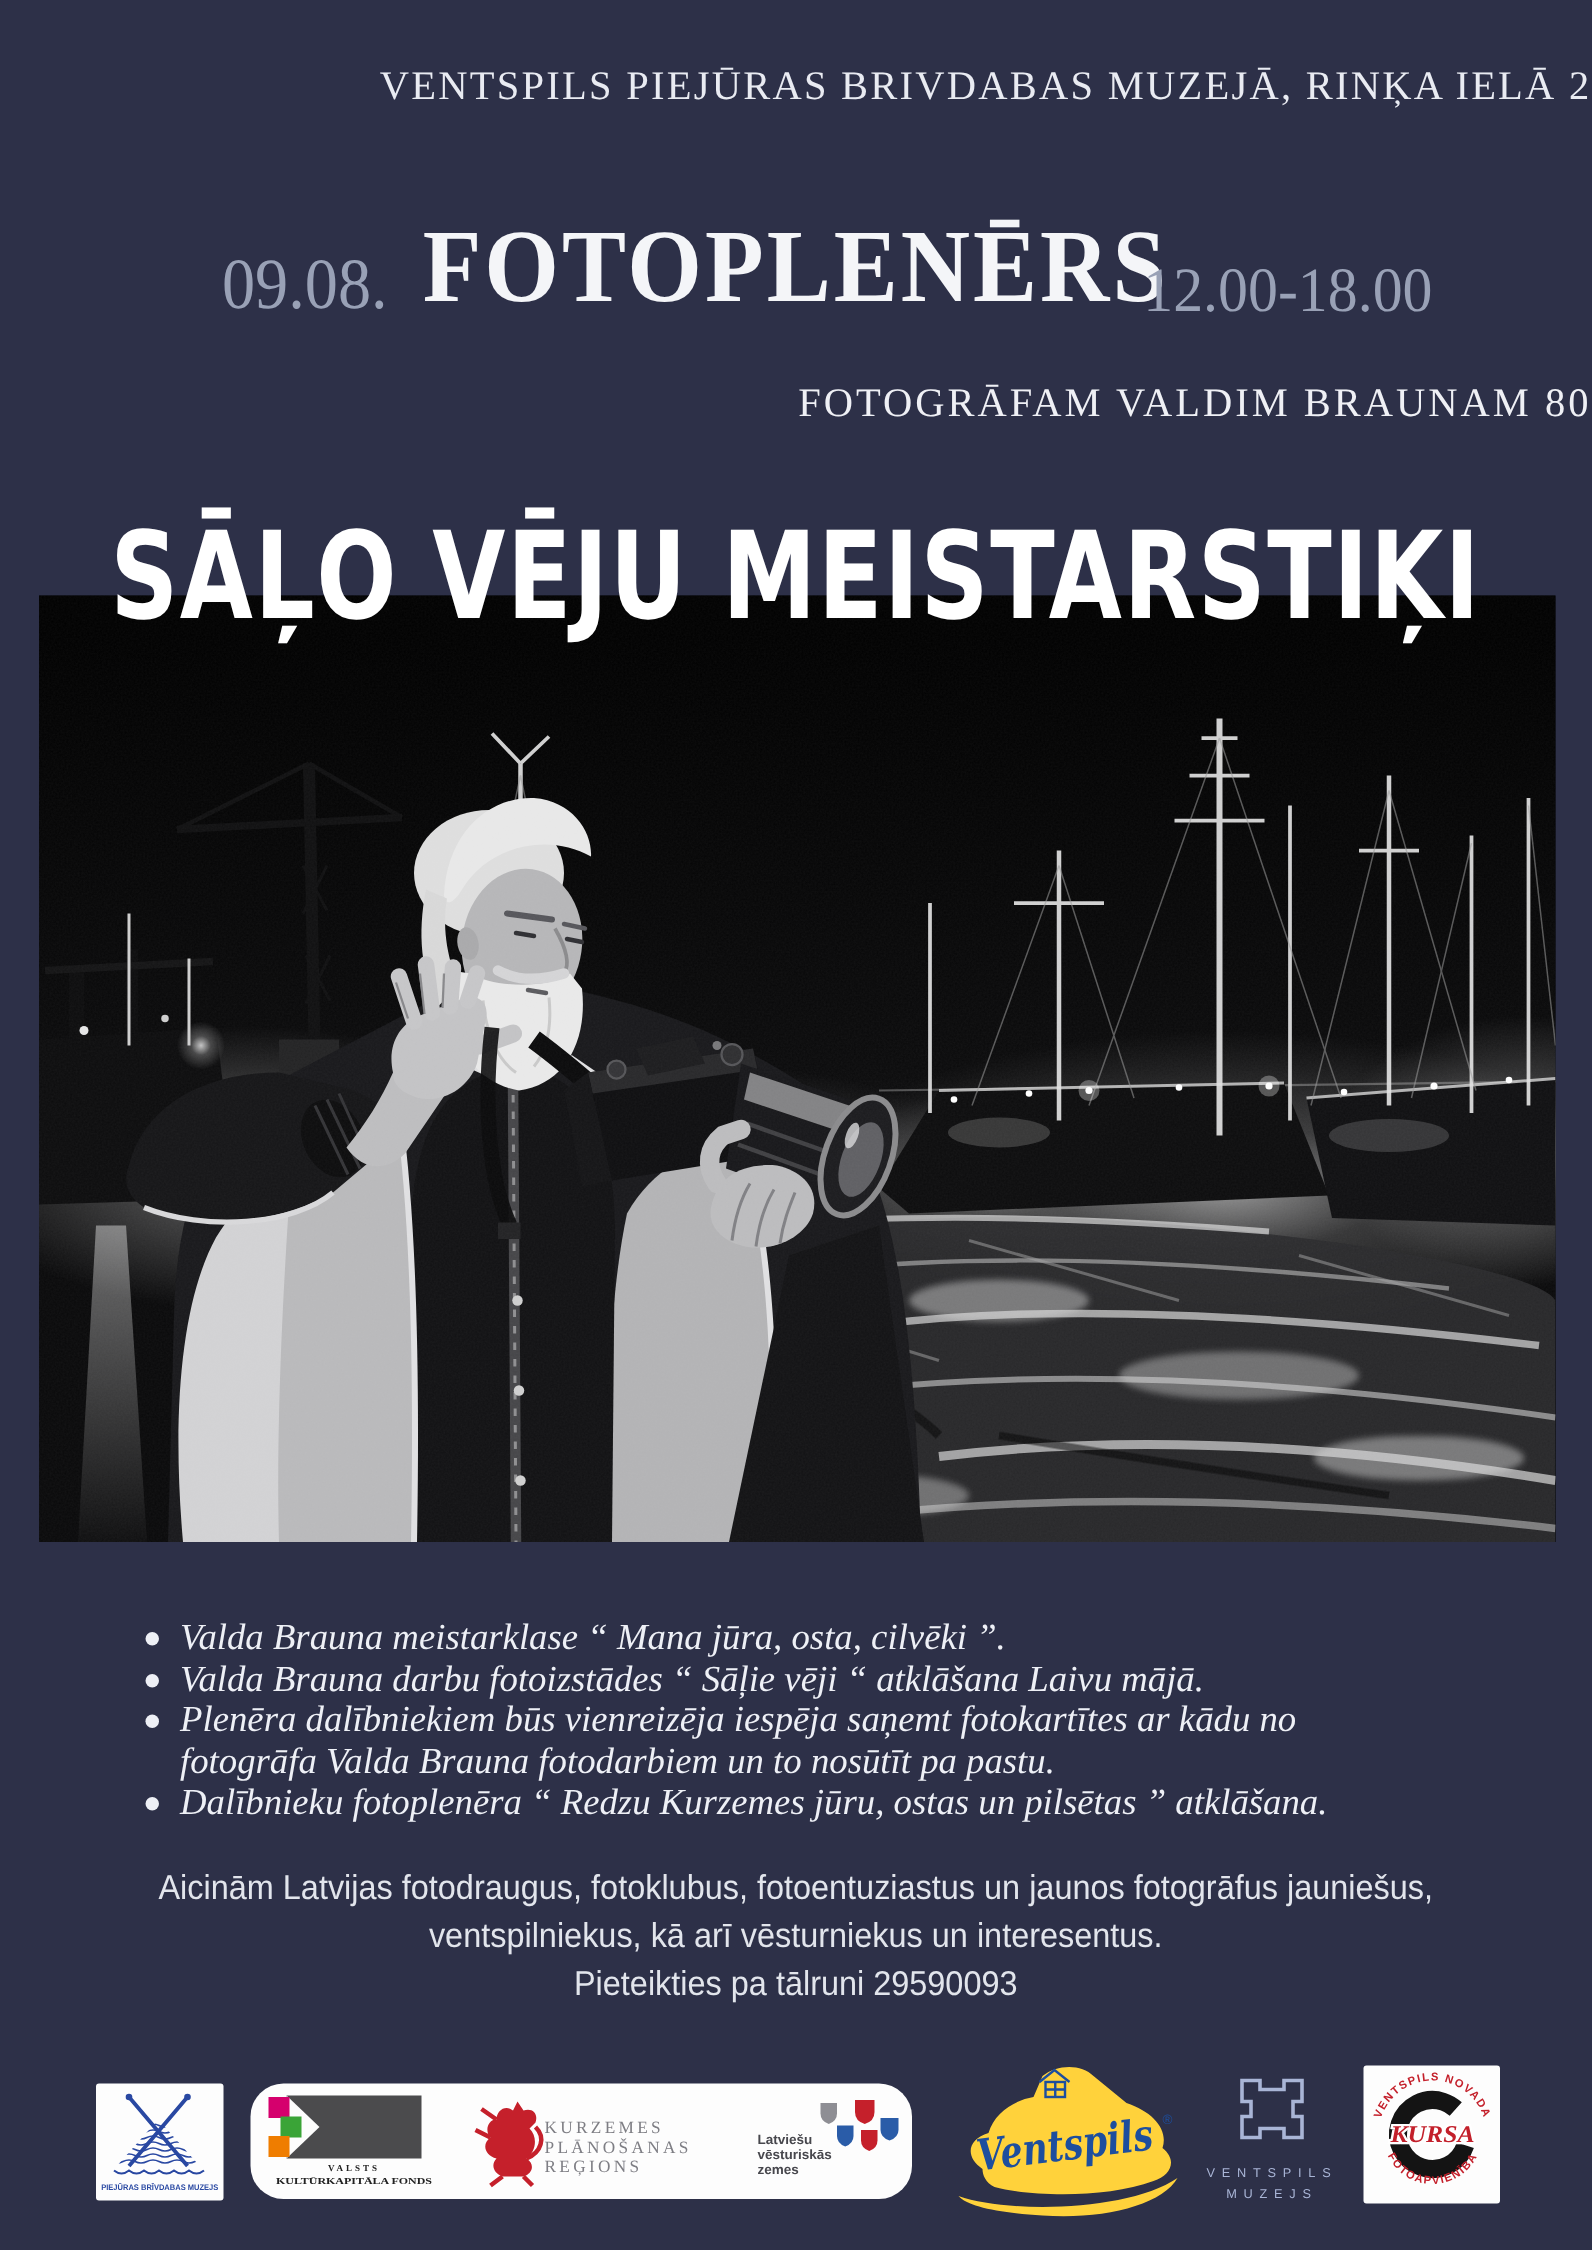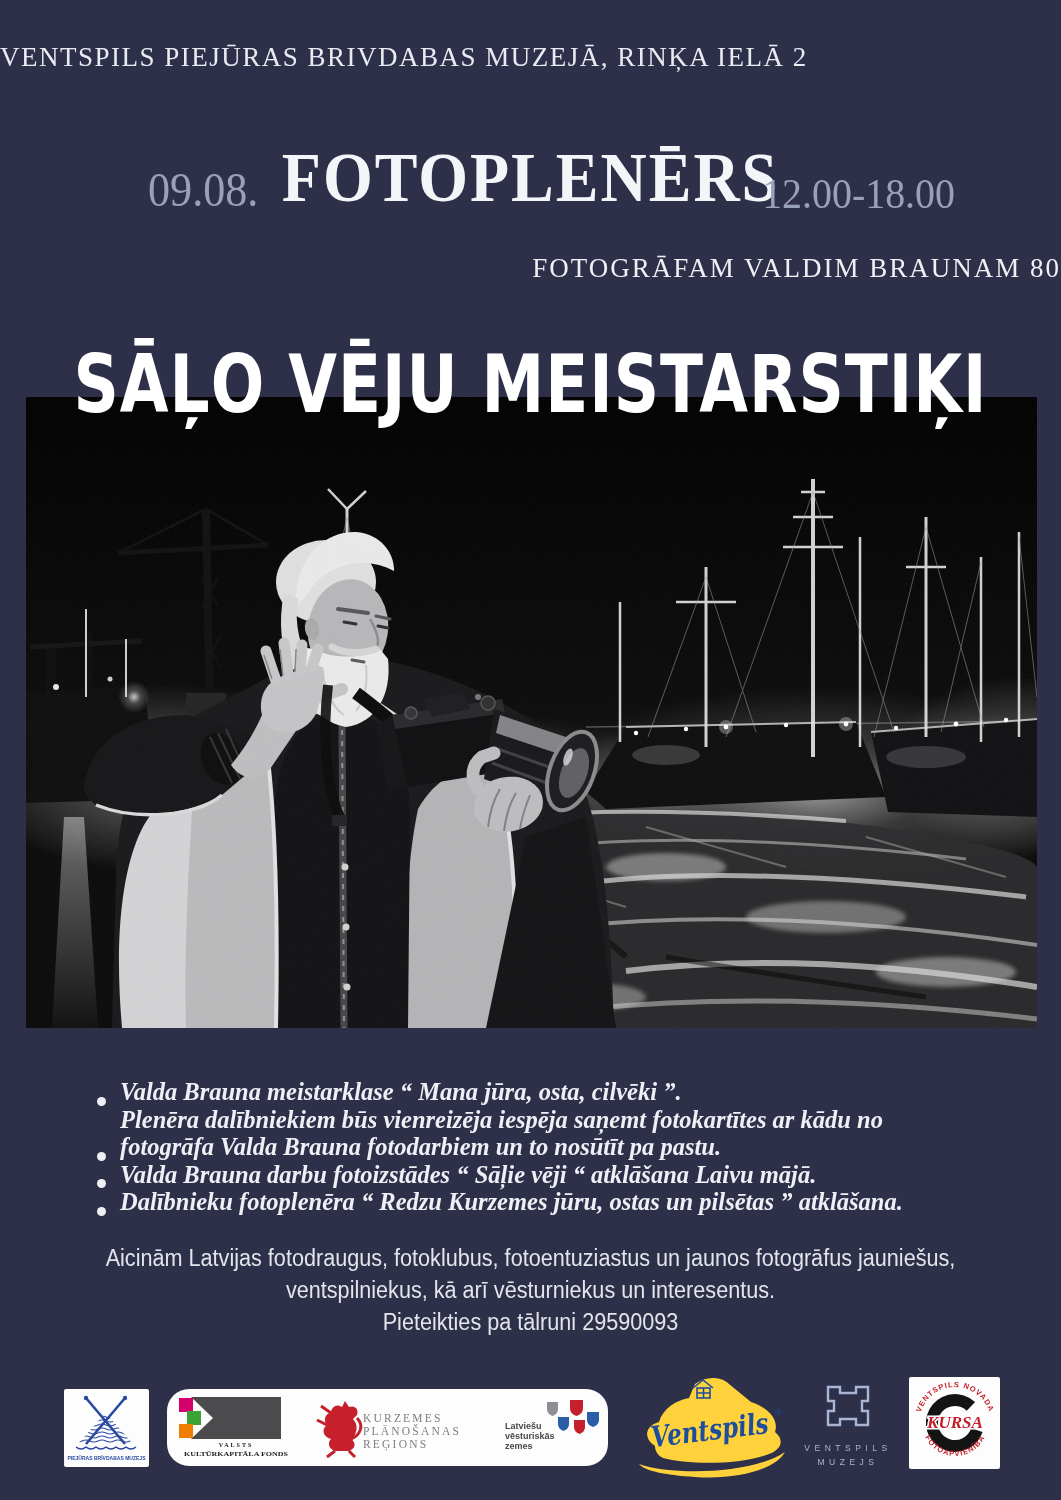--- a/index.html
+++ b/index.html
@@ -1,35 +1,35 @@
 <!DOCTYPE html>
 <html><head>
 <meta charset="utf-8">
 <style>
   html,body{margin:0;padding:0;background:#2d3048;}
   .poster{position:relative;width:1061px;height:1500px;background:#2d3048;overflow:hidden;
           font-family:"Liberation Serif",serif;margin:0 auto;}
-  .venue{position:absolute;top:42px;left:0;width:100%;text-align:left;color:#e9ebf2;
+  .venue{position:absolute;top:42px;left:0;width:100%;text-align:right;color:#e9ebf2;
          font-size:27px;letter-spacing:1.5px;}
   .event-date{position:absolute;top:162px;left:148px;color:#99a1b6;font-size:48px;
          transform:scaleX(.92);transform-origin:left top;}
   .event-name{position:absolute;top:138px;left:0;width:100%;text-align:center;color:#f4f5f8;
          font-size:64px;font-weight:bold;letter-spacing:2px;transform:scaleY(1.08);transform-origin:center top;}
   .event-time{position:absolute;top:170px;right:106px;color:#99a1b6;font-size:42px;
          transform:scaleX(.95);transform-origin:right top;}
   .dedication{position:absolute;top:253px;left:0;width:100%;text-align:right;color:#eff0f5;
          font-size:27px;letter-spacing:2px;}
   .big-title{position:absolute;top:338px;left:0;width:100%;text-align:center;color:#ffffff;z-index:3;
          font-family:"DejaVu Sans",sans-serif;font-weight:bold;font-size:63px;letter-spacing:1px;
          transform:scaleY(1.28);transform-origin:center top;}
   .photo{position:absolute;left:26px;top:397px;width:1011px;height:631px;z-index:1;background:#000;}
   .photo svg{display:block;width:100%;height:100%;}
   .bullets{position:absolute;left:97px;top:1078px;width:858px;color:#eef0f6;
          font-size:24.5px;font-style:italic;line-height:27.5px;}
-  .bullet{display:flex;align-items:flex-end;font-weight:bold;}
+  .bullet{display:flex;align-items:flex-start;}
   .bullet .dot{flex:none;width:9px;height:9px;border-radius:50%;background:#eef0f6;margin:10px 14px 0 0;}
   .invite{position:absolute;top:1242px;left:0;width:100%;text-align:center;color:#e2e5ec;
          font-family:"Liberation Sans",sans-serif;font-size:23px;line-height:32px;
          transform:scaleX(.94);transform-origin:center top;}
   .logo-box{position:absolute;background:#fdfdfd;border-radius:2px;}
   .logo-pbm{left:64px;top:1389px;width:85px;height:78px;}
   .logo-strip{left:167px;top:1389px;width:441px;height:77px;border-radius:22px;}
   .logo-ventspils{position:absolute;left:633px;top:1372px;width:156px;height:108px;}
   .logo-vmuzejs{position:absolute;left:796px;top:1381px;width:104px;height:96px;}
   .logo-kursa{left:909px;top:1377px;width:91px;height:92px;}
@@ -283,25 +283,25 @@
     </svg>
   </div>
 
   <div class="bullets">
     <div class="bullet">
       <span class="dot"></span>
       <span>Valda Brauna meistarklase “ Mana jūra, osta, cilvēki ”.</span>
     </div>
     <div class="bullet">
       <span class="dot"></span>
-      <span>Plenēra dalībniekiem būs vienreizēja iespēja saņemt fotokartītes ar kādu no fotogrāfa Valda Brauna fotodarbiem un to nosūtīt pa pastu.</span>
+      <span>Valda Brauna darbu fotoizstādes “ Sāļie vēji “ atklāšana Laivu mājā.</span>
     </div>
     <div class="bullet">
       <span class="dot"></span>
-      <span>Valda Brauna darbu fotoizstādes “ Sāļie vēji “ atklāšana Laivu mājā.</span>
+      <span>Plenēra dalībniekiem būs vienreizēja iespēja saņemt fotokartītes ar kādu no fotogrāfa Valda Brauna fotodarbiem un to nosūtīt pa pastu.</span>
     </div>
     <div class="bullet">
       <span class="dot"></span>
       <span>Dalībnieku fotoplenēra “ Redzu Kurzemes jūru, ostas un pilsētas ” atklāšana.</span>
     </div>
   </div>
 
   <div class="invite">
     <div>Aicinām Latvijas fotodraugus, fotoklubus, fotoentuziastus un jaunos fotogrāfus jauniešus,</div>
     <div>ventspilniekus, kā arī vēsturniekus un interesentus.</div>

